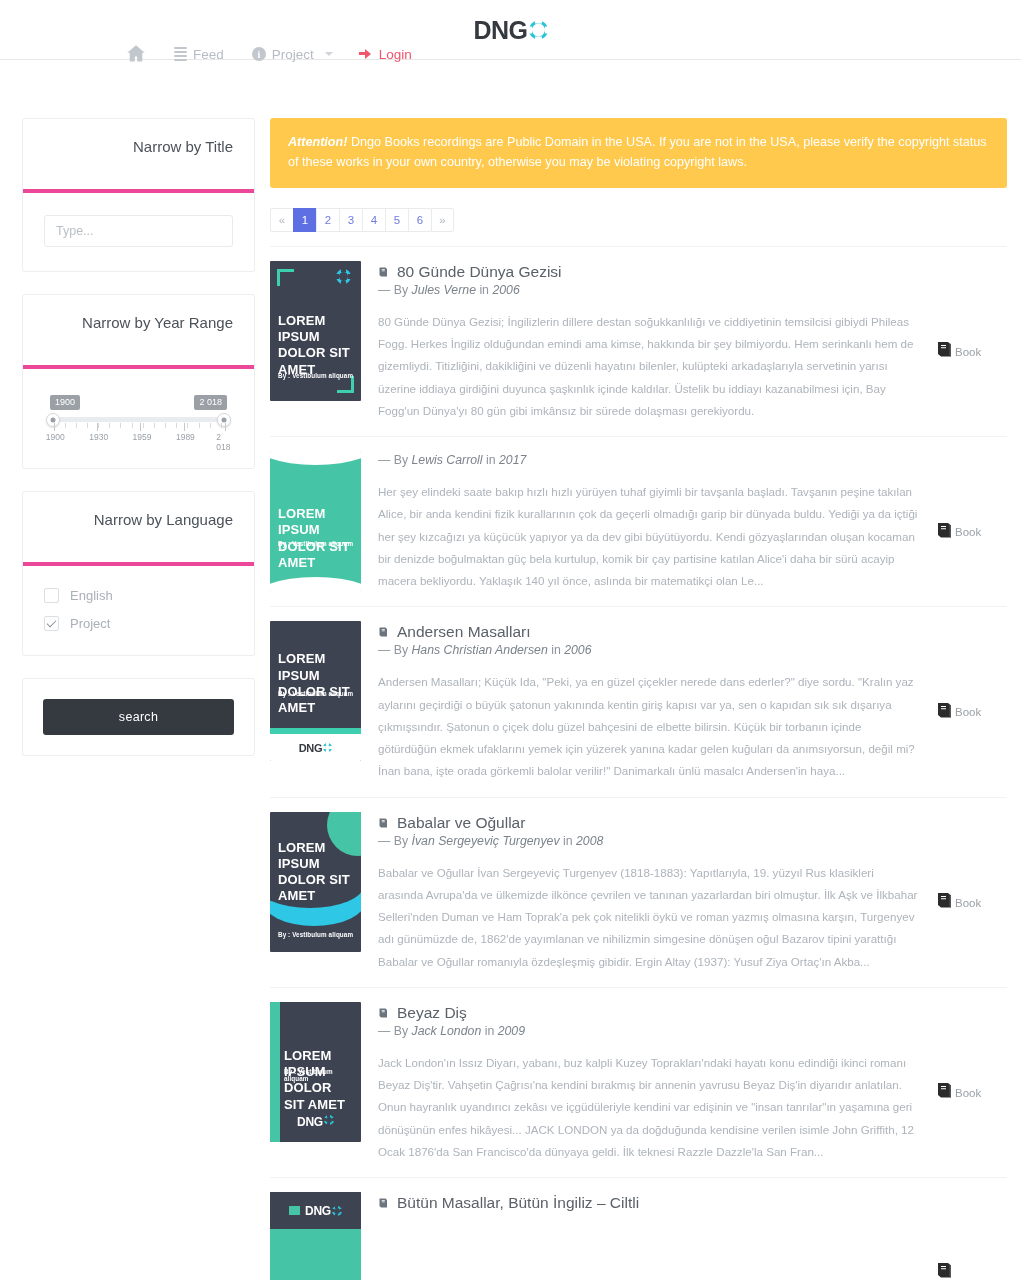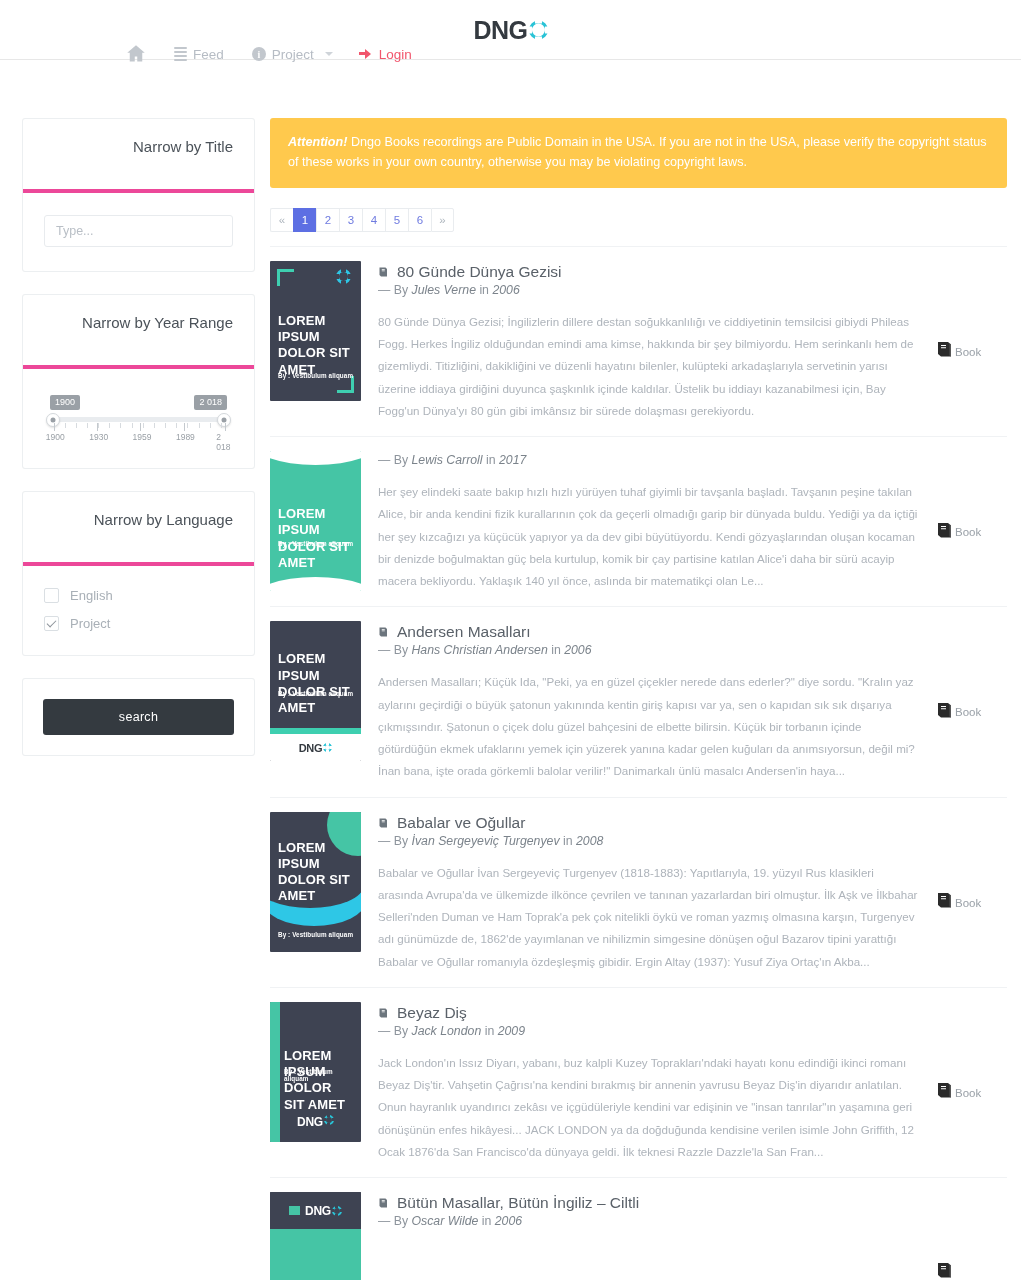--- a/index.html
+++ b/index.html
@@ -705,21 +705,20 @@
 
       </div>
       <div class="info">
         <h2 class="book-title">
           <svg class="bookglyph-sm" viewBox="0 0 16 16" fill="#6c757d">
               <path d="M2 2h8l2 2v10H4l-2-2z"></path>
               <path d="M5 4h4v1H5zm0 2h4v1H5z" fill="#fff"></path>
             </svg>
           <span class="t">Bütün Masallar, Bütün İngiliz – Ciltli</span>
         </h2>
-        <p class="byline"><span>— By </span><span class="nm">Oscar Wilde</span><span> in </span><span class="yr">2006</span></p>
 
       </div>
       <div class="book-tag">
         <svg class="bookglyph" viewBox="0 0 20 20">
           <path d="M3 3h10l3 2.5v12H6L3 15z" fill="#2b2b2b"></path>
           <path d="M13 3l3 2.5v12l-1.5-1V4.2z" fill="#555"></path>
           <path d="M6 6h5v1H6zm0 2.3h5v1H6z" fill="#fff"></path>
         </svg>
 
       </div>

